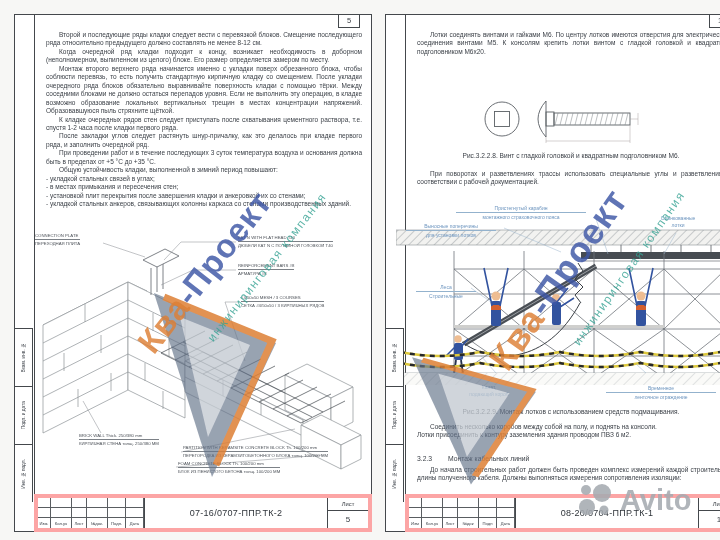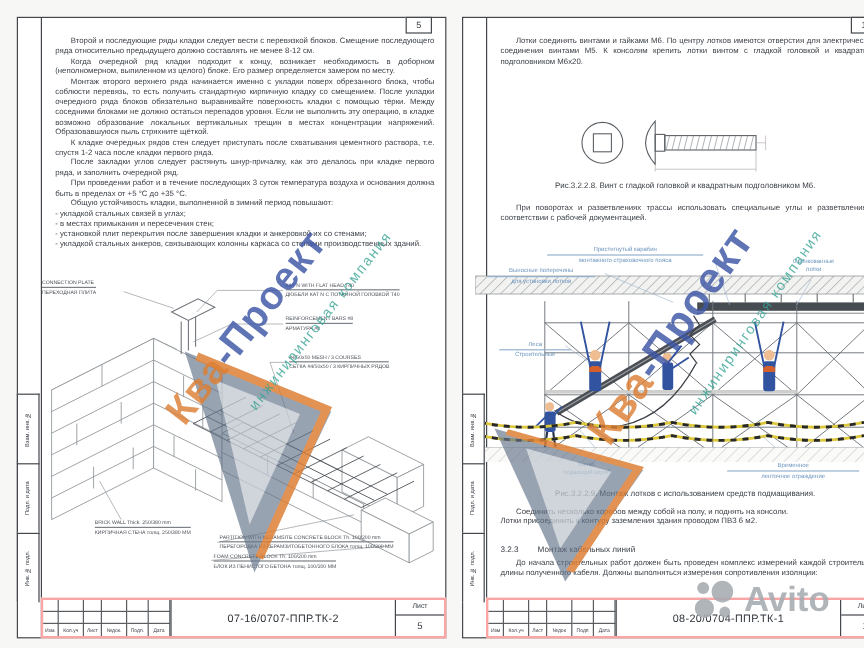--- a/index.html
+++ b/index.html
@@ -26,21 +26,21 @@
   .bl .u{display:block;border-bottom:0.7px solid #93b2cd;padding-bottom:0.4px;margin-bottom:0.4px;}
   .figcap{position:absolute;left:22px;right:8px;text-align:center;font-size:6.6px;color:#3c4148;}
   .rp-h{position:absolute;left:31px;font-size:6.8px;color:#3c4148;}
   .rp-h .num{margin-right:14px;}
   
   .sidebar{position:absolute;left:-1px;bottom:29px;width:19px;}
   .scell{height:57px;border:1px solid #44484c;border-bottom:none;background:#fff;
          display:flex;align-items:center;justify-content:center;}
   .scell span{writing-mode:vertical-rl;transform:rotate(180deg);font-size:4.8px;color:#3c4148;white-space:nowrap;}
   
-  .tblock{position:absolute;left:19px;right:-1px;bottom:-1px;height:30px;border:2px solid #fca5a5;
+  .tblock{position:absolute;left:19px;right:-1px;bottom:-1px;height:30px;border:4px solid #fca5a5;
           background:#fff;display:flex;}
   .tb-grid{display:grid;grid-template-columns:13px 21px 15px 21px 18px 18px;grid-template-rows:1fr 1fr 10px;
            width:106px;border-right:1px solid #44484c;}
   .tb-grid .c{border-right:0.8px solid #595d61;border-bottom:0.8px solid #595d61;}
   .tb-grid .lb{border-right:0.8px solid #595d61;font-size:4.2px;color:#3c4148;display:flex;
                align-items:center;justify-content:center;overflow:hidden;}
   .tb-doc{flex:1;display:flex;align-items:center;justify-content:center;font-size:9px;
           letter-spacing:0.3px;color:#2f343a;}
   .tb-sheet{width:40px;border-left:1px solid #44484c;display:flex;flex-direction:column;}
   .tb-sheet .hd{height:12px;border-bottom:1px solid #44484c;font-size:5.8px;display:flex;

